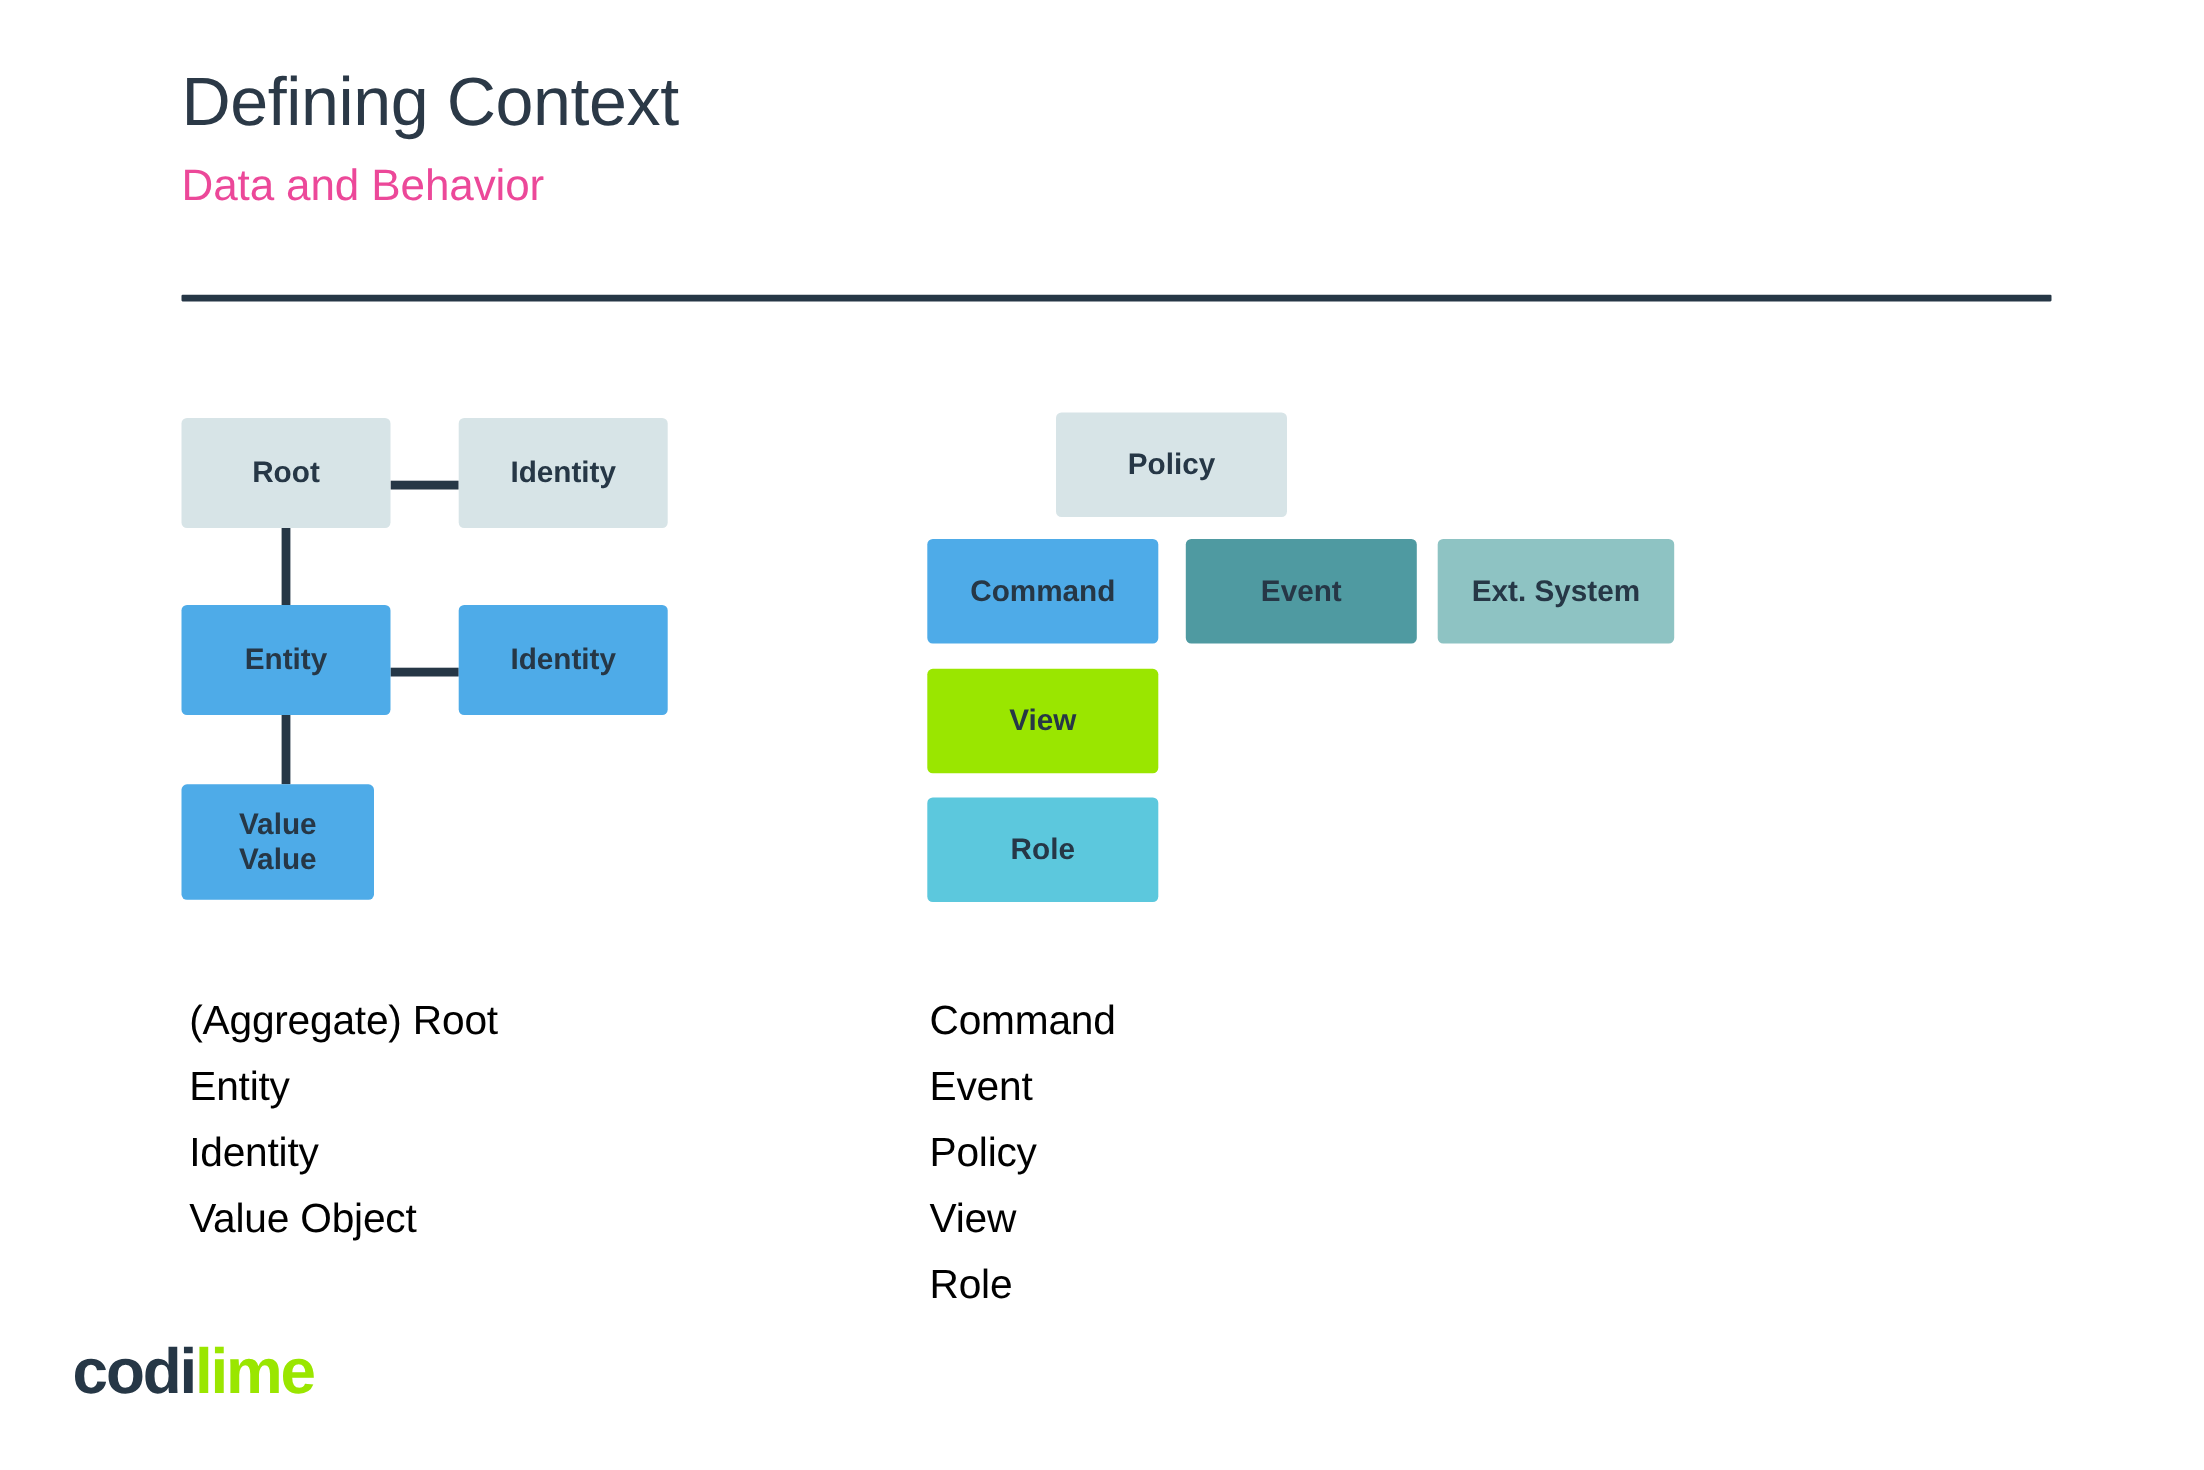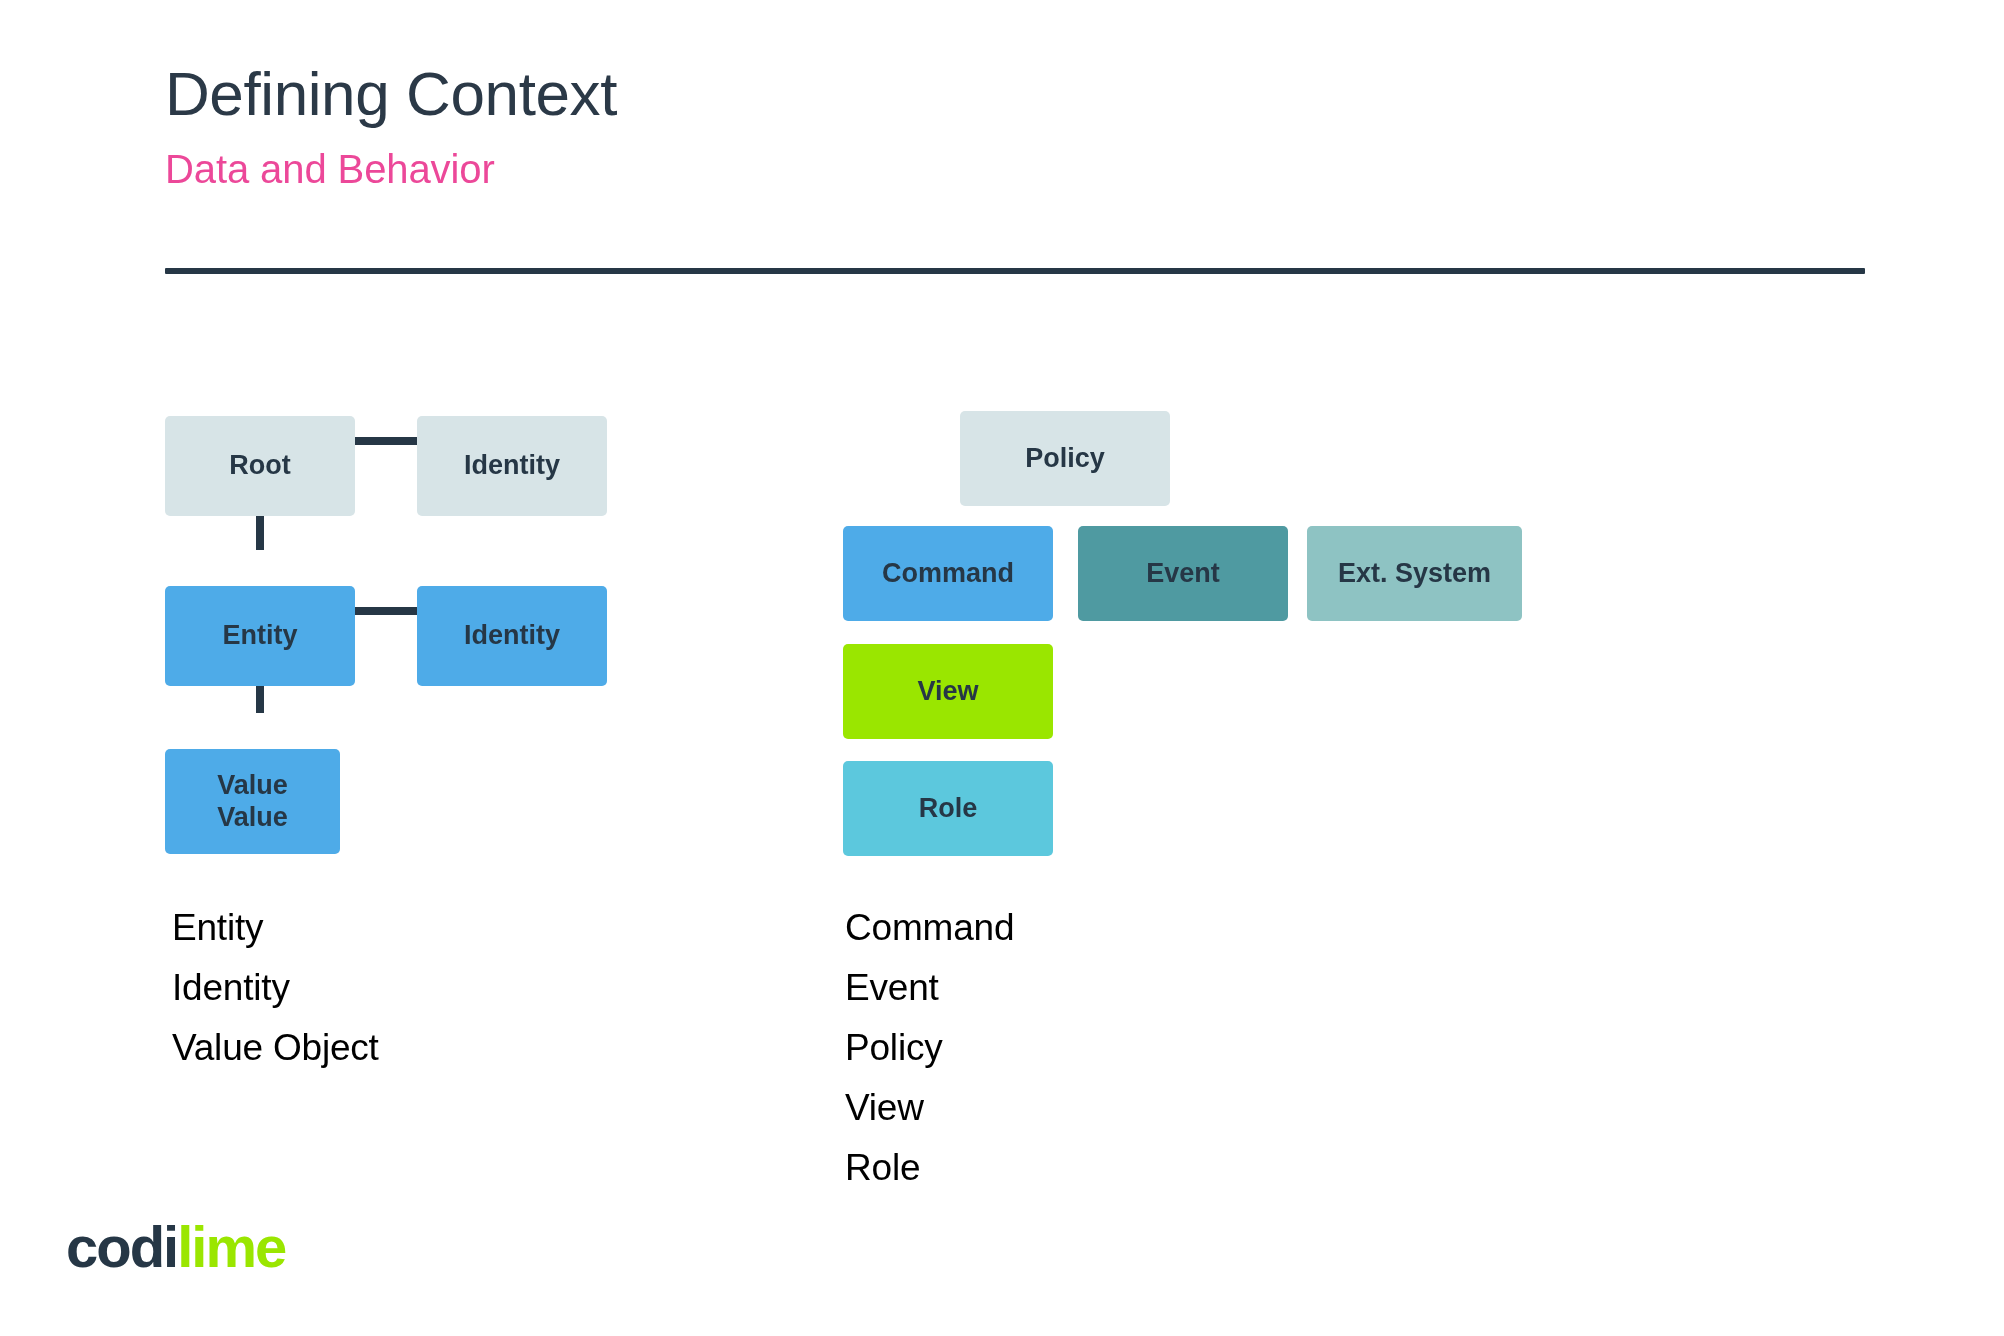--- a/index.html
+++ b/index.html
@@ -68,21 +68,20 @@
     align-items: center;
     justify-content: center;
     text-align: center;
     font-size: 27px;
     font-weight: 700;
     color: #263746;
     line-height: 1.18;
     box-sizing: border-box;
     padding: 4px 6px;
     user-select: none;
-    margin-top: 36px;
   }
   .node.light  { background: #d7e4e7; }
   .node.blue   { background: #4eabe8; }
   .node.teal   { background: #4f9aa1; }
   .node.sage   { background: #8ec3c3; align-items: center; }
   .node.green  { background: #9ae600; }
   .node.cyan   { background: #5cc8dd; }
 
   
   .connector {
@@ -179,20 +178,21 @@
     <div class="node green" style="left:843px; top:608px; width:210px; height:95px;">
       <span>View</span>
     </div>
 
     <div class="node cyan" style="left:843px; top:725px; width:210px; height:95px;">
       <span>Role</span>
     </div>
   </div>
 
   <div class="caption-list" style="left:172px; top:898px;">
+    <span class="caption-item">(Aggregate) Root</span>
     <span class="caption-item">Entity</span>
     <span class="caption-item">Identity</span>
     <span class="caption-item">Value Object</span>
   </div>
 
   <div class="caption-list" style="left:845px; top:898px;">
     <span class="caption-item">Command</span>
     <span class="caption-item">Event</span>
     <span class="caption-item">Policy</span>
     <span class="caption-item">View</span>

